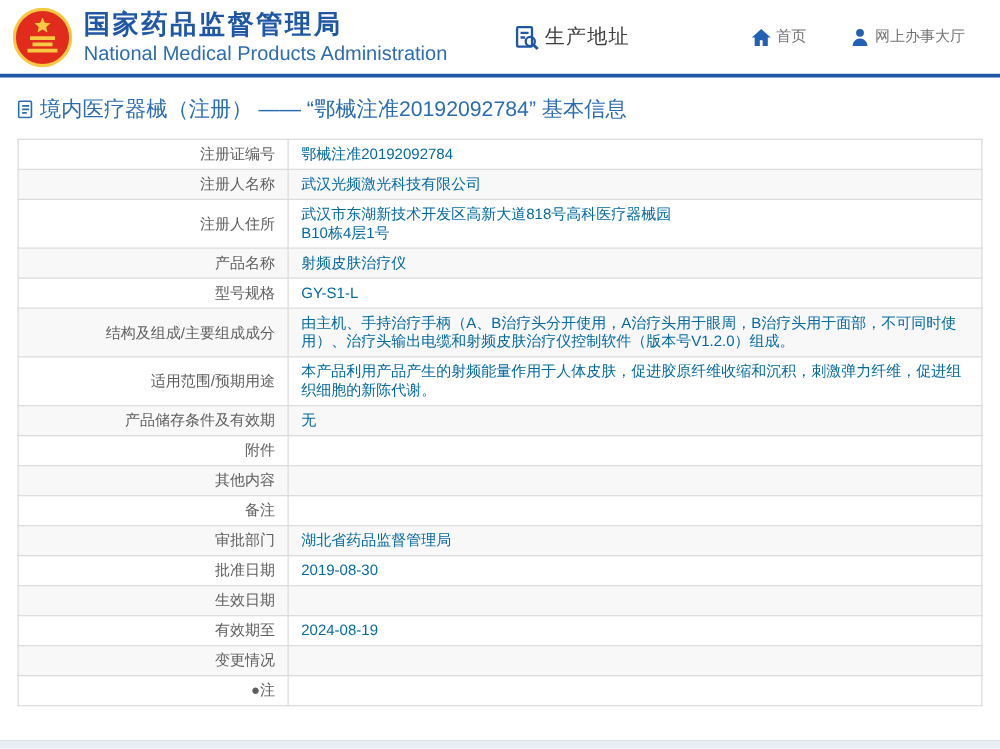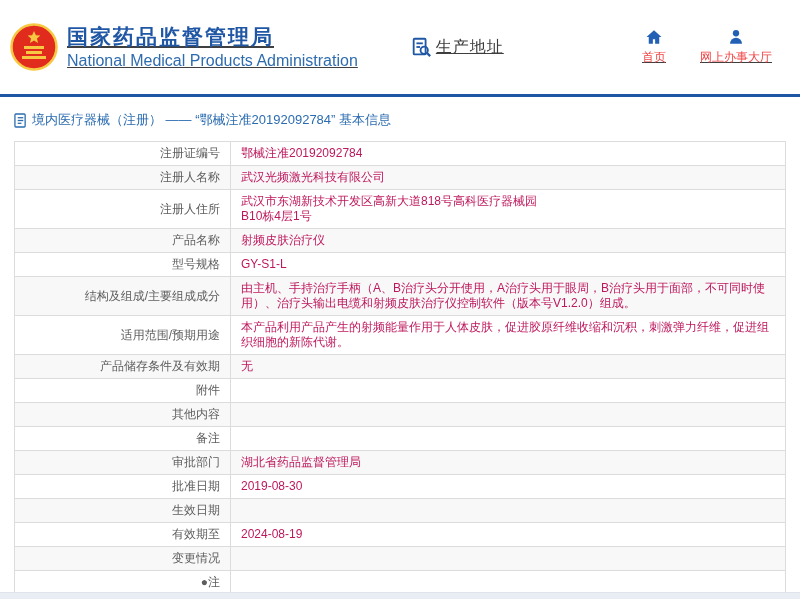--- a/index.html
+++ b/index.html
@@ -15,63 +15,63 @@
   }
   *{box-sizing:border-box;margin:0;padding:0;}
   html,body{background:#fff;}
   body{
     width:800px;height:599px;position:relative;overflow:hidden;
     font-family:"Liberation Sans","DejaVu Sans",sans-serif;
     color:var(--text-dark);
   }
   
   .header{
-    height:94px;display:flex;align-items:center;
-    padding:0 28px 0 10px;background:#fff;text-decoration:underline;
+    height:59px;display:flex;align-items:center;
+    padding:0 28px 0 10px;background:#fff;
   }
   .logo{display:flex;align-items:center;cursor:pointer;}
   .emblem{width:48px;height:48px;flex:0 0 48px;}
   .title-block{margin-left:9px;}
   .site-title{
     color:var(--primary-blue);font-size:21px;font-weight:bold;
     letter-spacing:2px;line-height:25px;
   }
   .site-subtitle{color:#2e6cb0;font-size:16px;margin-top:3px;}
   .data-query{display:flex;align-items:center;margin-left:52px;cursor:pointer;}
   .data-query svg{width:22px;height:22px;}
   .data-query-label{font-size:16px;color:#3c3c3c;margin-left:4px;letter-spacing:1px;}
   .header-nav{margin-left:auto;display:flex;gap:34px;}
   .nav-item{
-    display:flex;flex-direction:column;align-items:center;gap:3px;
-    cursor:pointer;font-size:12px;color:#ef4444;text-align:center;
+    display:flex;flex-direction:row;align-items:center;gap:3px;
+    cursor:pointer;font-size:12px;color:#737373;text-align:center;
   }
   .nav-item svg{width:18px;height:18px;}
   .header-divider{height:3px;background:var(--primary-blue);}
   
   .breadcrumb{
     display:flex;align-items:center;gap:5px;
     padding:14px 0 10px 14px;
   }
   .breadcrumb svg{width:13px;height:15px;flex:0 0 13px;}
-  .breadcrumb-text{color:#2b6cb0;font-size:13px;}
+  .breadcrumb-text{color:#2b6cb0;font-size:17px;}
   
   .info-table{
     width:772px;margin:2px 14px 0 14px;
     border-collapse:collapse;table-layout:fixed;
     font-size:12px;
   }
   .info-table td{
     border:1px solid var(--border-gray);
     padding:4px 10px;line-height:15px;vertical-align:middle;
   }
   .info-table tr:nth-child(even){background:var(--stripe-gray);}
   .label-cell{
     width:216px;text-align:right;color:var(--label-gray);
   }
-  .value-cell{color:#be185d;white-space:pre-line;word-break:break-all;}
+  .value-cell{color:#0369a1;white-space:pre-line;word-break:break-all;}
   
   .footer-strip{
     position:absolute;left:0;bottom:0;width:800px;height:7px;
     background:var(--footer-strip);border-top:1px solid #dfe4ec;
   }
 </style>
 </head>
 <body>
 
 <div class="header">

